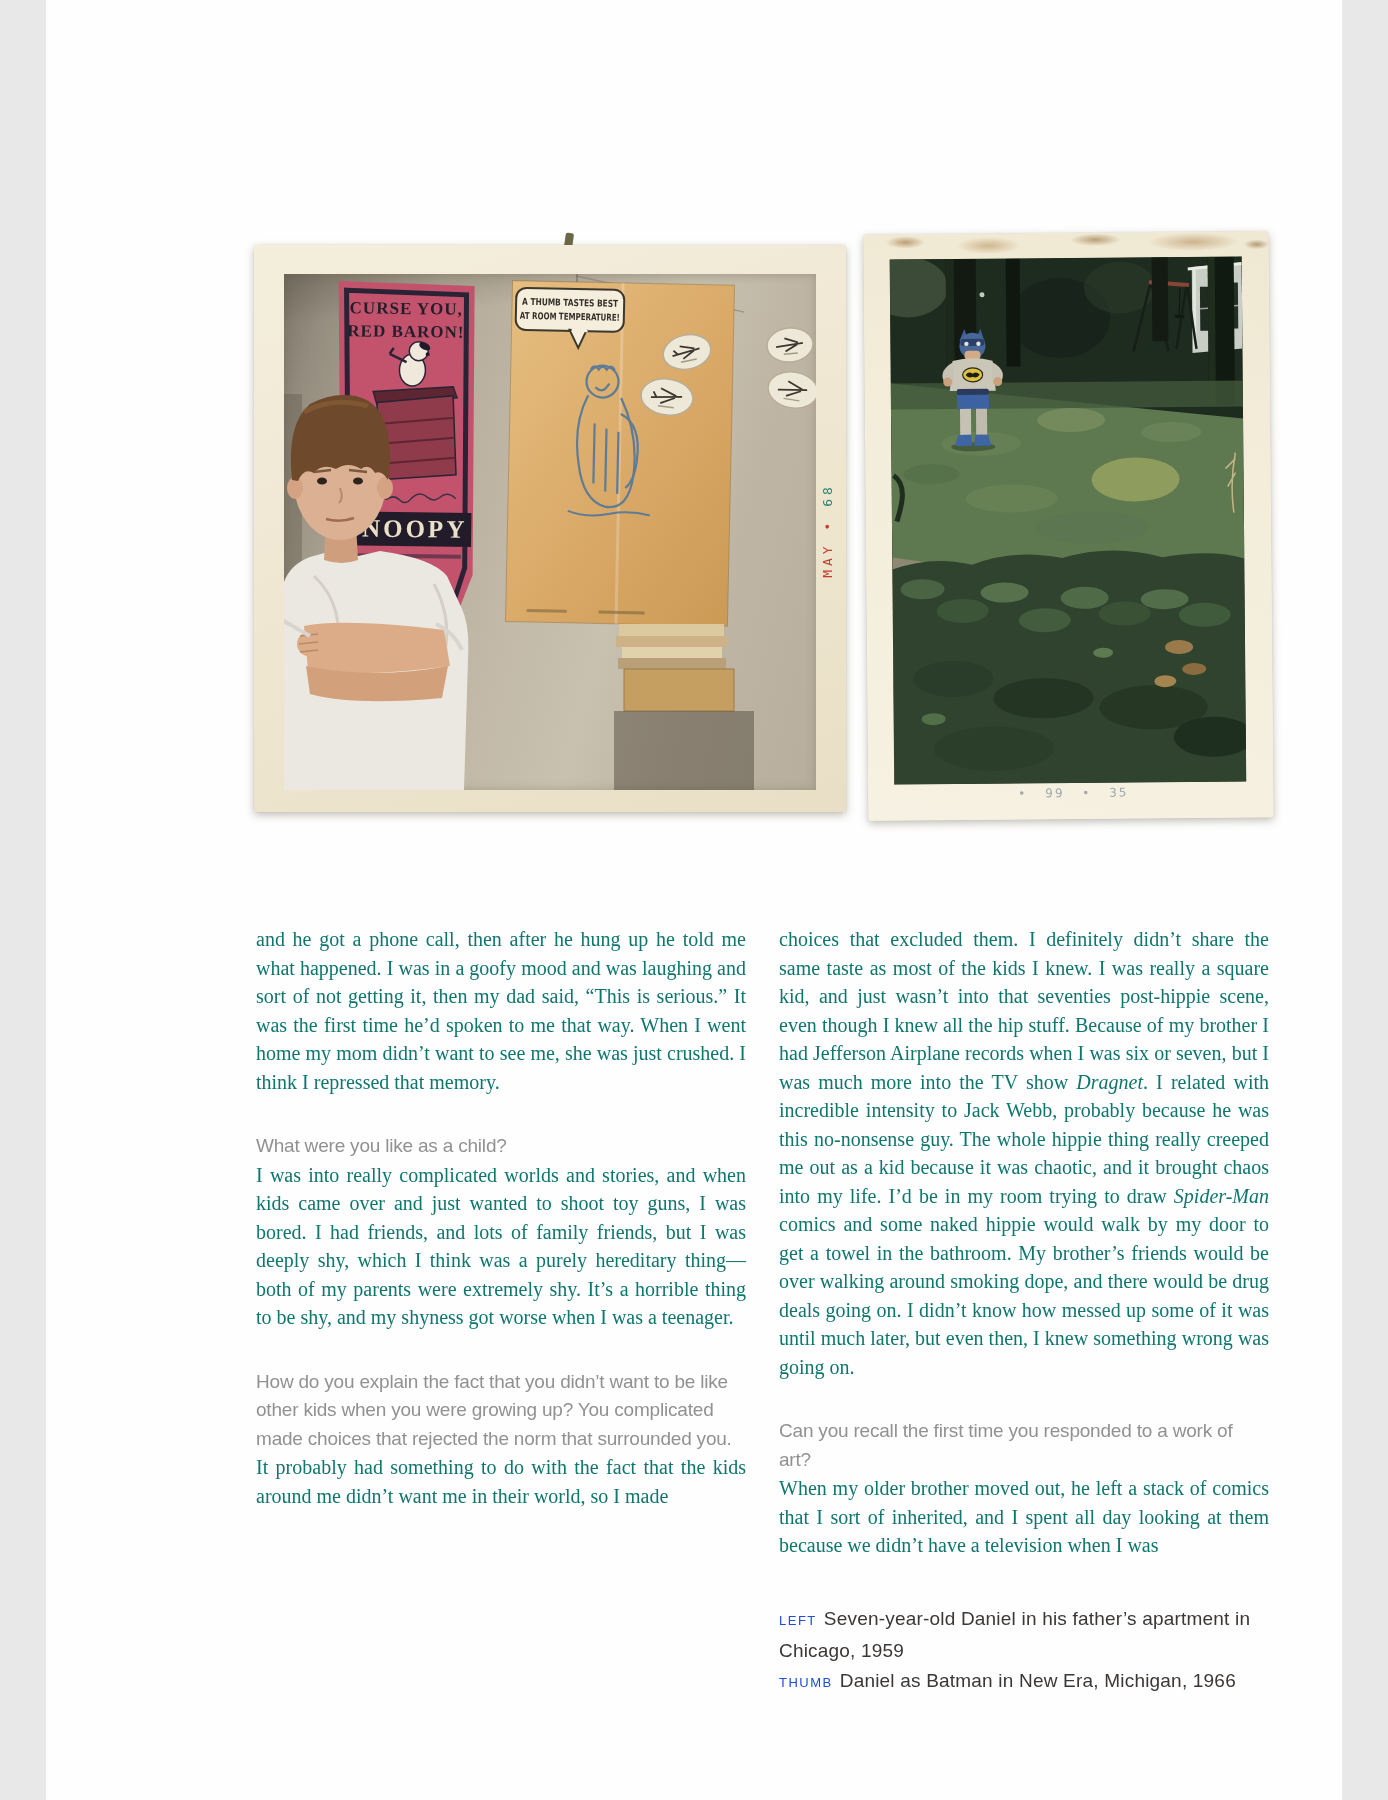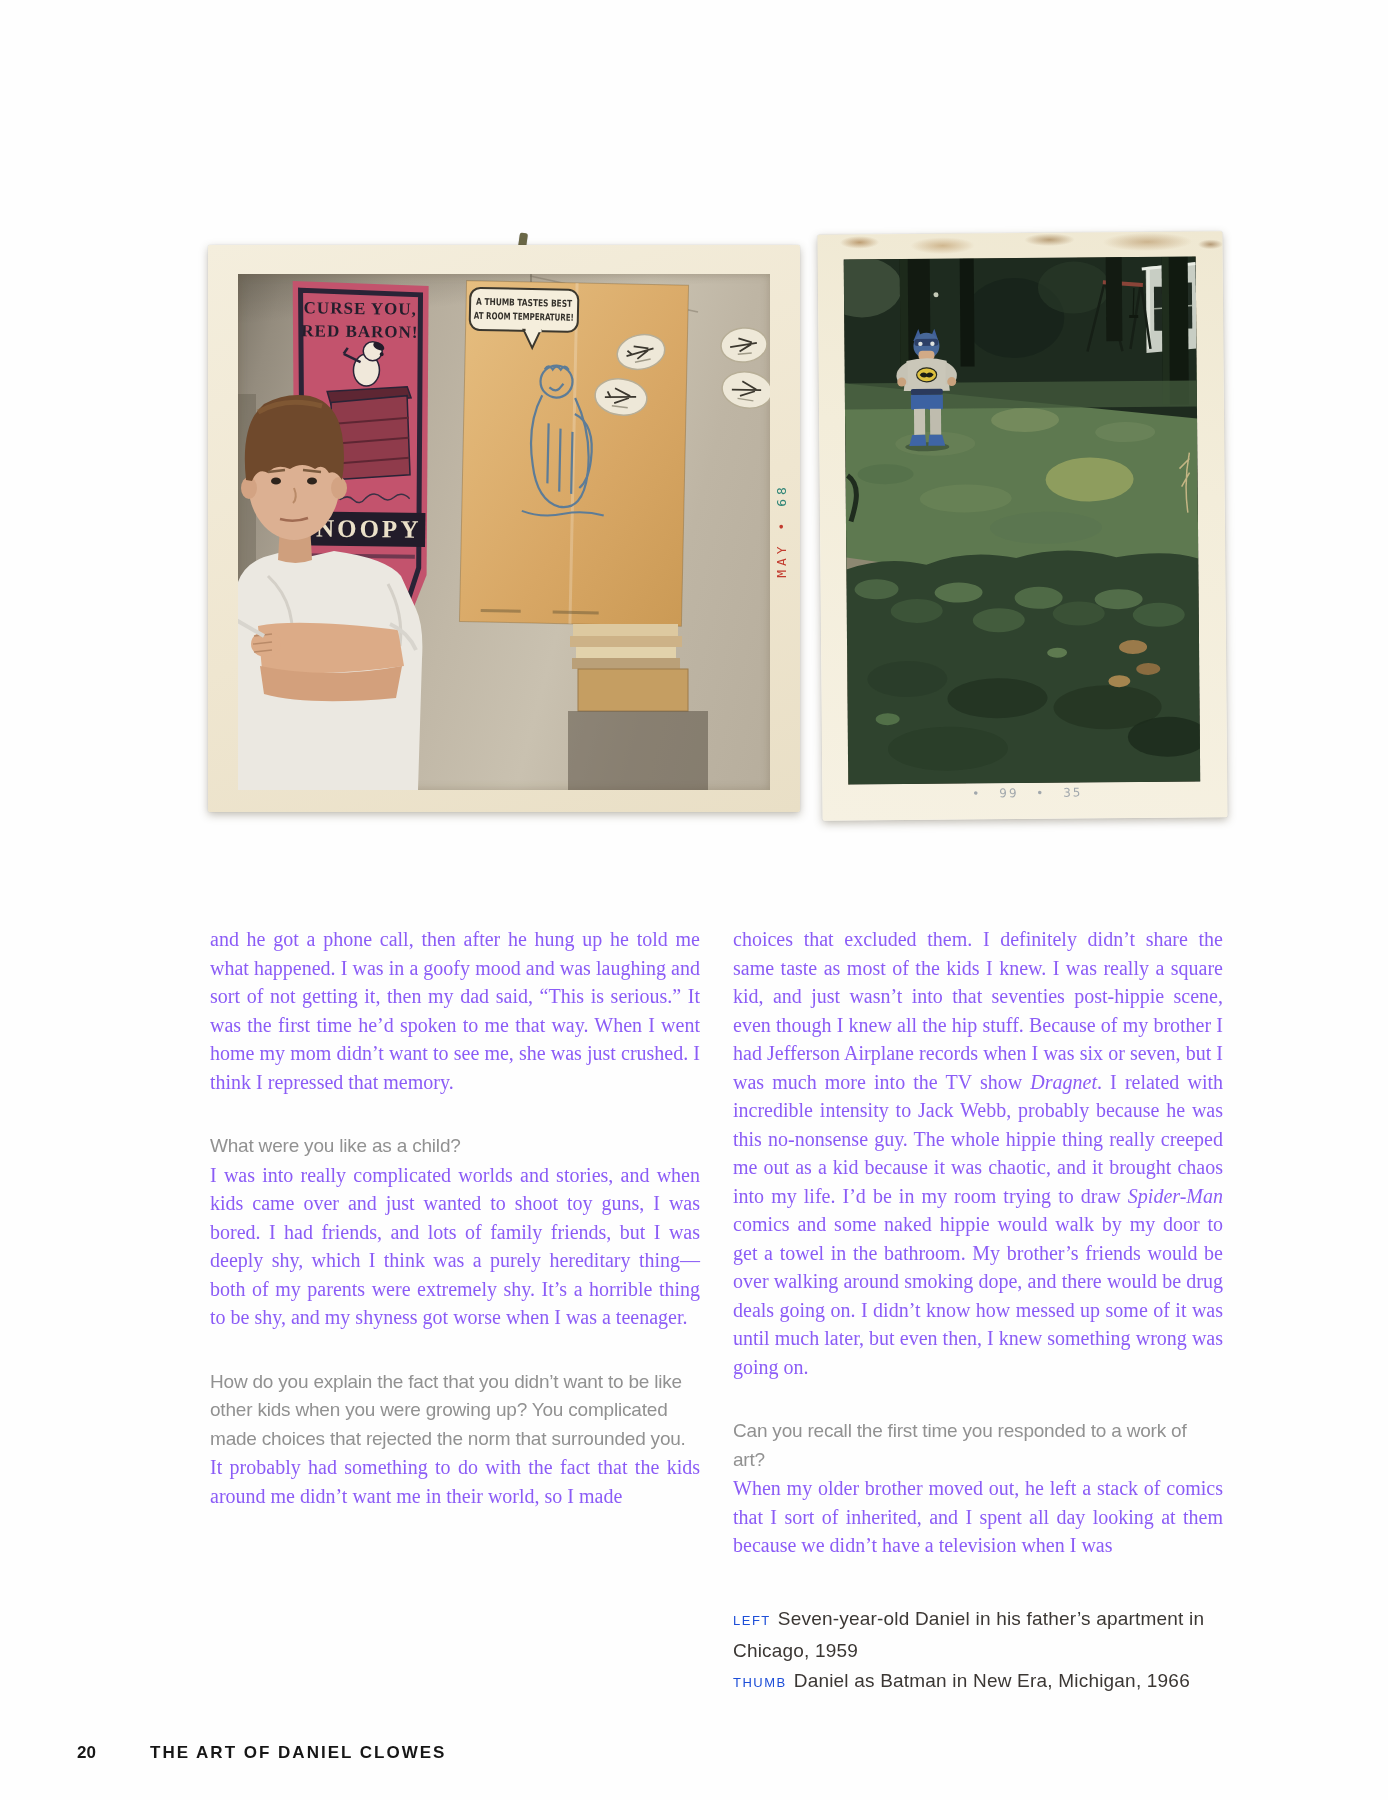--- a/index.html
+++ b/index.html
@@ -1,19 +1,20 @@
 <!DOCTYPE html>
 <html><head>
 <meta charset="utf-8">
 <style>
   html,body { margin:0; padding:0; background:#e8e8e8; }
   .page {
-    position:relative; width:1388px; height:1800px; margin:0 auto;
+    position:relative; width:1260px; height:1800px; margin:0 auto;
     background:#fefefe; overflow:hidden;
     font-family:"Liberation Serif", serif;
+    padding-left:36px;
   }
   
   .photo { position:absolute; border-radius:2px;
     box-shadow:0 3px 9px rgba(95,85,60,.38), 0 0 1px rgba(0,0,0,.25); }
   .photo-left { left:208px; top:245px; width:592px; height:567px;
     background:linear-gradient(160deg,#f4eedd 0%,#efe6d0 55%,#e9dfc6 100%); }
   .photo-right { left:820px; top:233px; width:405px; height:586px;
     background:linear-gradient(12deg,#f6f1e2 0%,#f3edda 60%,#efe8d2 100%);
     transform:rotate(-0.5deg); }
   .photo-inner { position:absolute; overflow:hidden;
@@ -46,21 +47,21 @@
   }
   .border-marks { position:absolute; left:150px; top:553px; width:160px;
     font-family:"DejaVu Sans", sans-serif; font-size:12px; letter-spacing:2px;
     word-spacing:12px; color:#8d96a0; opacity:.8; }
   
   .col { position:absolute; top:925px; width:490px; }
   .col-left { left:210px; }
   .col-right { left:733px; }
   .col p { margin:0; }
   .ans { font-family:"Liberation Serif", serif; font-size:20px; line-height:28.5px;
-    color:#8b5cf6; text-align:justify; }
+    color:#0f766e; text-align:justify; }
   .qst { font-family:Liberation Sans, sans-serif; font-size:19px; line-height:28.5px;
     color:#919191; letter-spacing:-0.2px; margin-top:36px !important; }
   .col > :first-child { margin-top:0 !important; }
   
   .captions { position:absolute; left:733px; top:1604px; width:520px;
     font-family:"Liberation Sans", sans-serif; }
   .cap-line { line-height:30px; font-size:19px; color:#3b3734; letter-spacing:.2px; }
   .cap-label { font-size:13px; letter-spacing:1.5px; color:#1d4ed8; margin-right:7px; }
   
   .footer { position:absolute; left:0; top:1743px; width:100%; height:24px;
@@ -330,18 +331,14 @@
 
   <div class="captions">
     <div class="cap-line">
       <span class="cap-label">LEFT</span><span class="cap-text">Seven-year-old Daniel in his father’s apartment in Chicago, 1959</span>
     </div>
     <div class="cap-line">
       <span class="cap-label">THUMB</span><span class="cap-text">Daniel as Batman in New Era, Michigan, 1966</span>
     </div>
   </div>
 
-  <div class="footer">
-    <span class="pagenum">20</span>
-    <span class="booktitle">THE ART OF DANIEL CLOWES</span>
-  </div>
 
 </div>
 
 </body></html>

